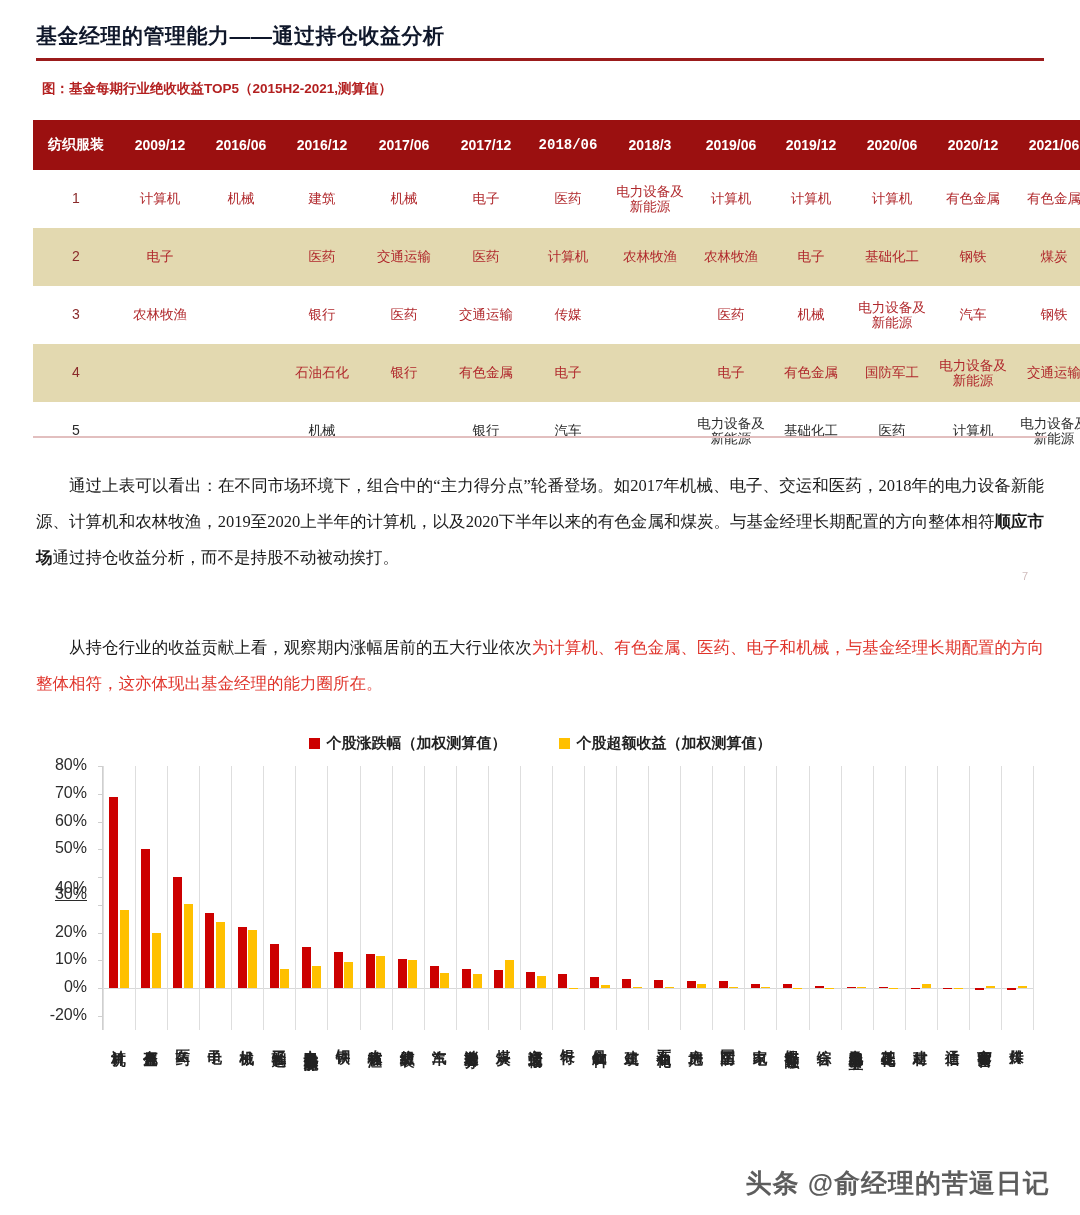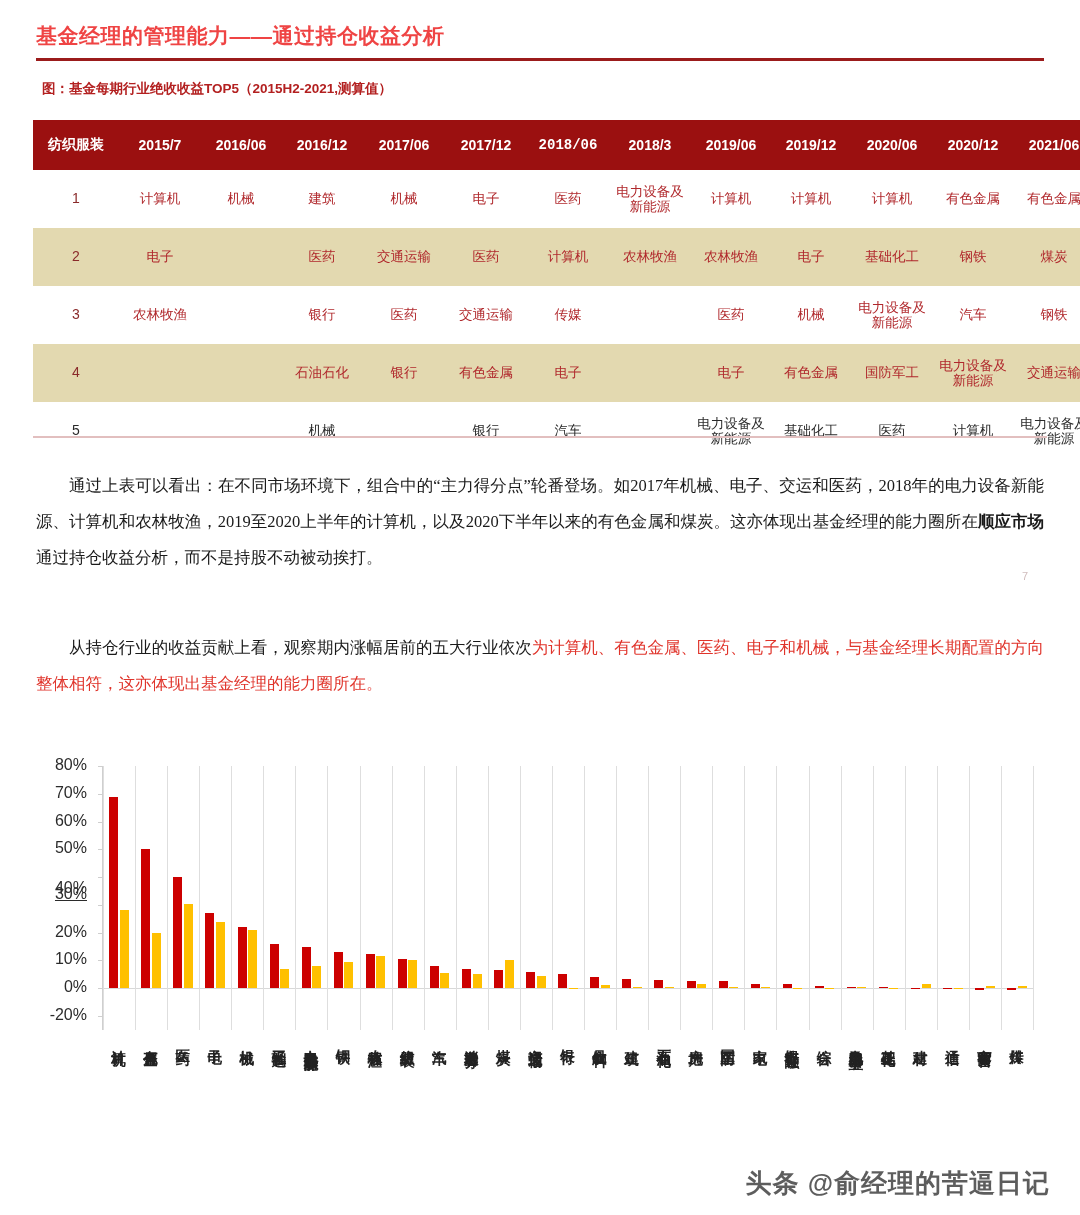--- a/index.html
+++ b/index.html
@@ -7,21 +7,21 @@
     width:1080px;height:1215px;
     background:#ffffff;
     font-family:"Liberation Sans","DejaVu Sans",sans-serif;
     position:relative;
     overflow:hidden;
     color:#1a1a1a;
   }
   
   #page-title{
     position:absolute;left:36px;top:22px;
-    font-size:21px;font-weight:bold;letter-spacing:0.5px;color:#ef4444;
+    font-size:21px;font-weight:bold;letter-spacing:0.5px;color:#0f172a;
     white-space:nowrap;
   }
   #title-rule{
     position:absolute;left:36px;top:58px;width:1008px;height:3px;
     background:#9B1B1B;
   }
   
   #figure-caption{
     position:absolute;left:42px;top:80px;
     font-size:13.5px;font-weight:bold;color:#B32020;white-space:nowrap;
@@ -114,21 +114,21 @@
 <body>
 
 <div id="page-title">基金经理的管理能力——通过持仓收益分析</div>
 <div id="title-rule"></div>
 <div id="figure-caption">图：基金每期行业绝收收益TOP5（2015H2-2021,测算值）</div>
 
 <table id="top5-table">
   <thead>
     <tr id="thead-row">
         <th style="width: 84px;">纺织服装</th>
-        <th style="width: 80px;">2015/7</th>
+        <th style="width: 80px;">2009/12</th>
         <th style="width: 78px;">2016/06</th>
         <th style="width: 80px;">2016/12</th>
         <th style="width: 80px;">2017/06</th>
         <th style="width: 80px;">2017/12</th>
         <th style="width: 80px; font-family: Liberation Mono, monospace;">2018/06</th>
         <th style="width: 80px;">2018/3</th>
         <th style="width: 78px;">2019/06</th>
         <th style="width: 78px;">2019/12</th>
         <th style="width: 80px;">2020/06</th>
         <th style="width: 78px;">2020/12</th>
@@ -208,25 +208,35 @@
         <td>电力设备及<br>新能源</td>
         <td>基础化工</td>
         <td>医药</td>
         <td>计算机</td>
         <td>电力设备及<br>新能源</td>
       </tr>
     </tbody>
 </table>
 <div id="table-bottom-rule"></div>
 
-<div class="para" id="para-1"><span>通过上表可以看出：在不同市场环境下，组合中的“主力得分点”轮番登场。如2017年机械、电子、交运和医药，2018年的电力设备新能源、计算机和农林牧渔，2019至2020上半年的计算机，以及2020下半年以来的有色金属和煤炭。这亦体现出基金经理的能力圈所在</span><b>顺应市场</b><span>通过持仓收益分析，而不是持股不动被动挨打。</span></div>
+<div class="para" id="para-1"><span>通过上表可以看出：在不同市场环境下，组合中的“主力得分点”轮番登场。如2017年机械、电子、交运和医药，2018年的电力设备新能源、计算机和农林牧渔，2019至2020上半年的计算机，以及2020下半年以来的有色金属和煤炭。与基金经理长期配置的方向整体相符</span><b>顺应市场</b><span>通过持仓收益分析，而不是持股不动被动挨打。</span></div>
 <div id="page-number">7</div>
 <div class="para" id="para-2"><span>从持仓行业的收益贡献上看，观察期内涨幅居前的五大行业依次</span><span class="red">为计算机、有色金属、医药、电子和机械，与基金经理长期配置的方向整体相符，这亦体现出基金经理的能力圈所在。</span></div>
 
 <div id="chart">
+  <div id="chart-legend">
+    <div class="legend-entry">
+      <span class="legend-swatch" id="sw1" style="background: rgb(204, 0, 0);"></span>
+      <span>个股涨跌幅（加权测算值）</span>
+    </div>
+    <div class="legend-entry">
+      <span class="legend-swatch" id="sw2" style="background: rgb(255, 192, 0);"></span>
+      <span>个股超额收益（加权测算值）</span>
+    </div>
+  </div>
   <div id="plot">
     <div id="plot-bg"></div>
     <div id="y-axis-line"></div>
     <div id="zero-line" style="top: 222.222px;"></div>
   <div class="ytick-label" style="left: -78px; top: -10px;">80%</div>
       <div class="ytick-mark" style="top: 0px;"></div>
       <div class="ytick-label" style="left: -78px; top: 17.7778px;">70%</div>
       <div class="ytick-mark" style="top: 27.7778px;"></div>
       <div class="ytick-label" style="left: -78px; top: 45.5556px;">60%</div>
       <div class="ytick-mark" style="top: 55.5556px;"></div>

